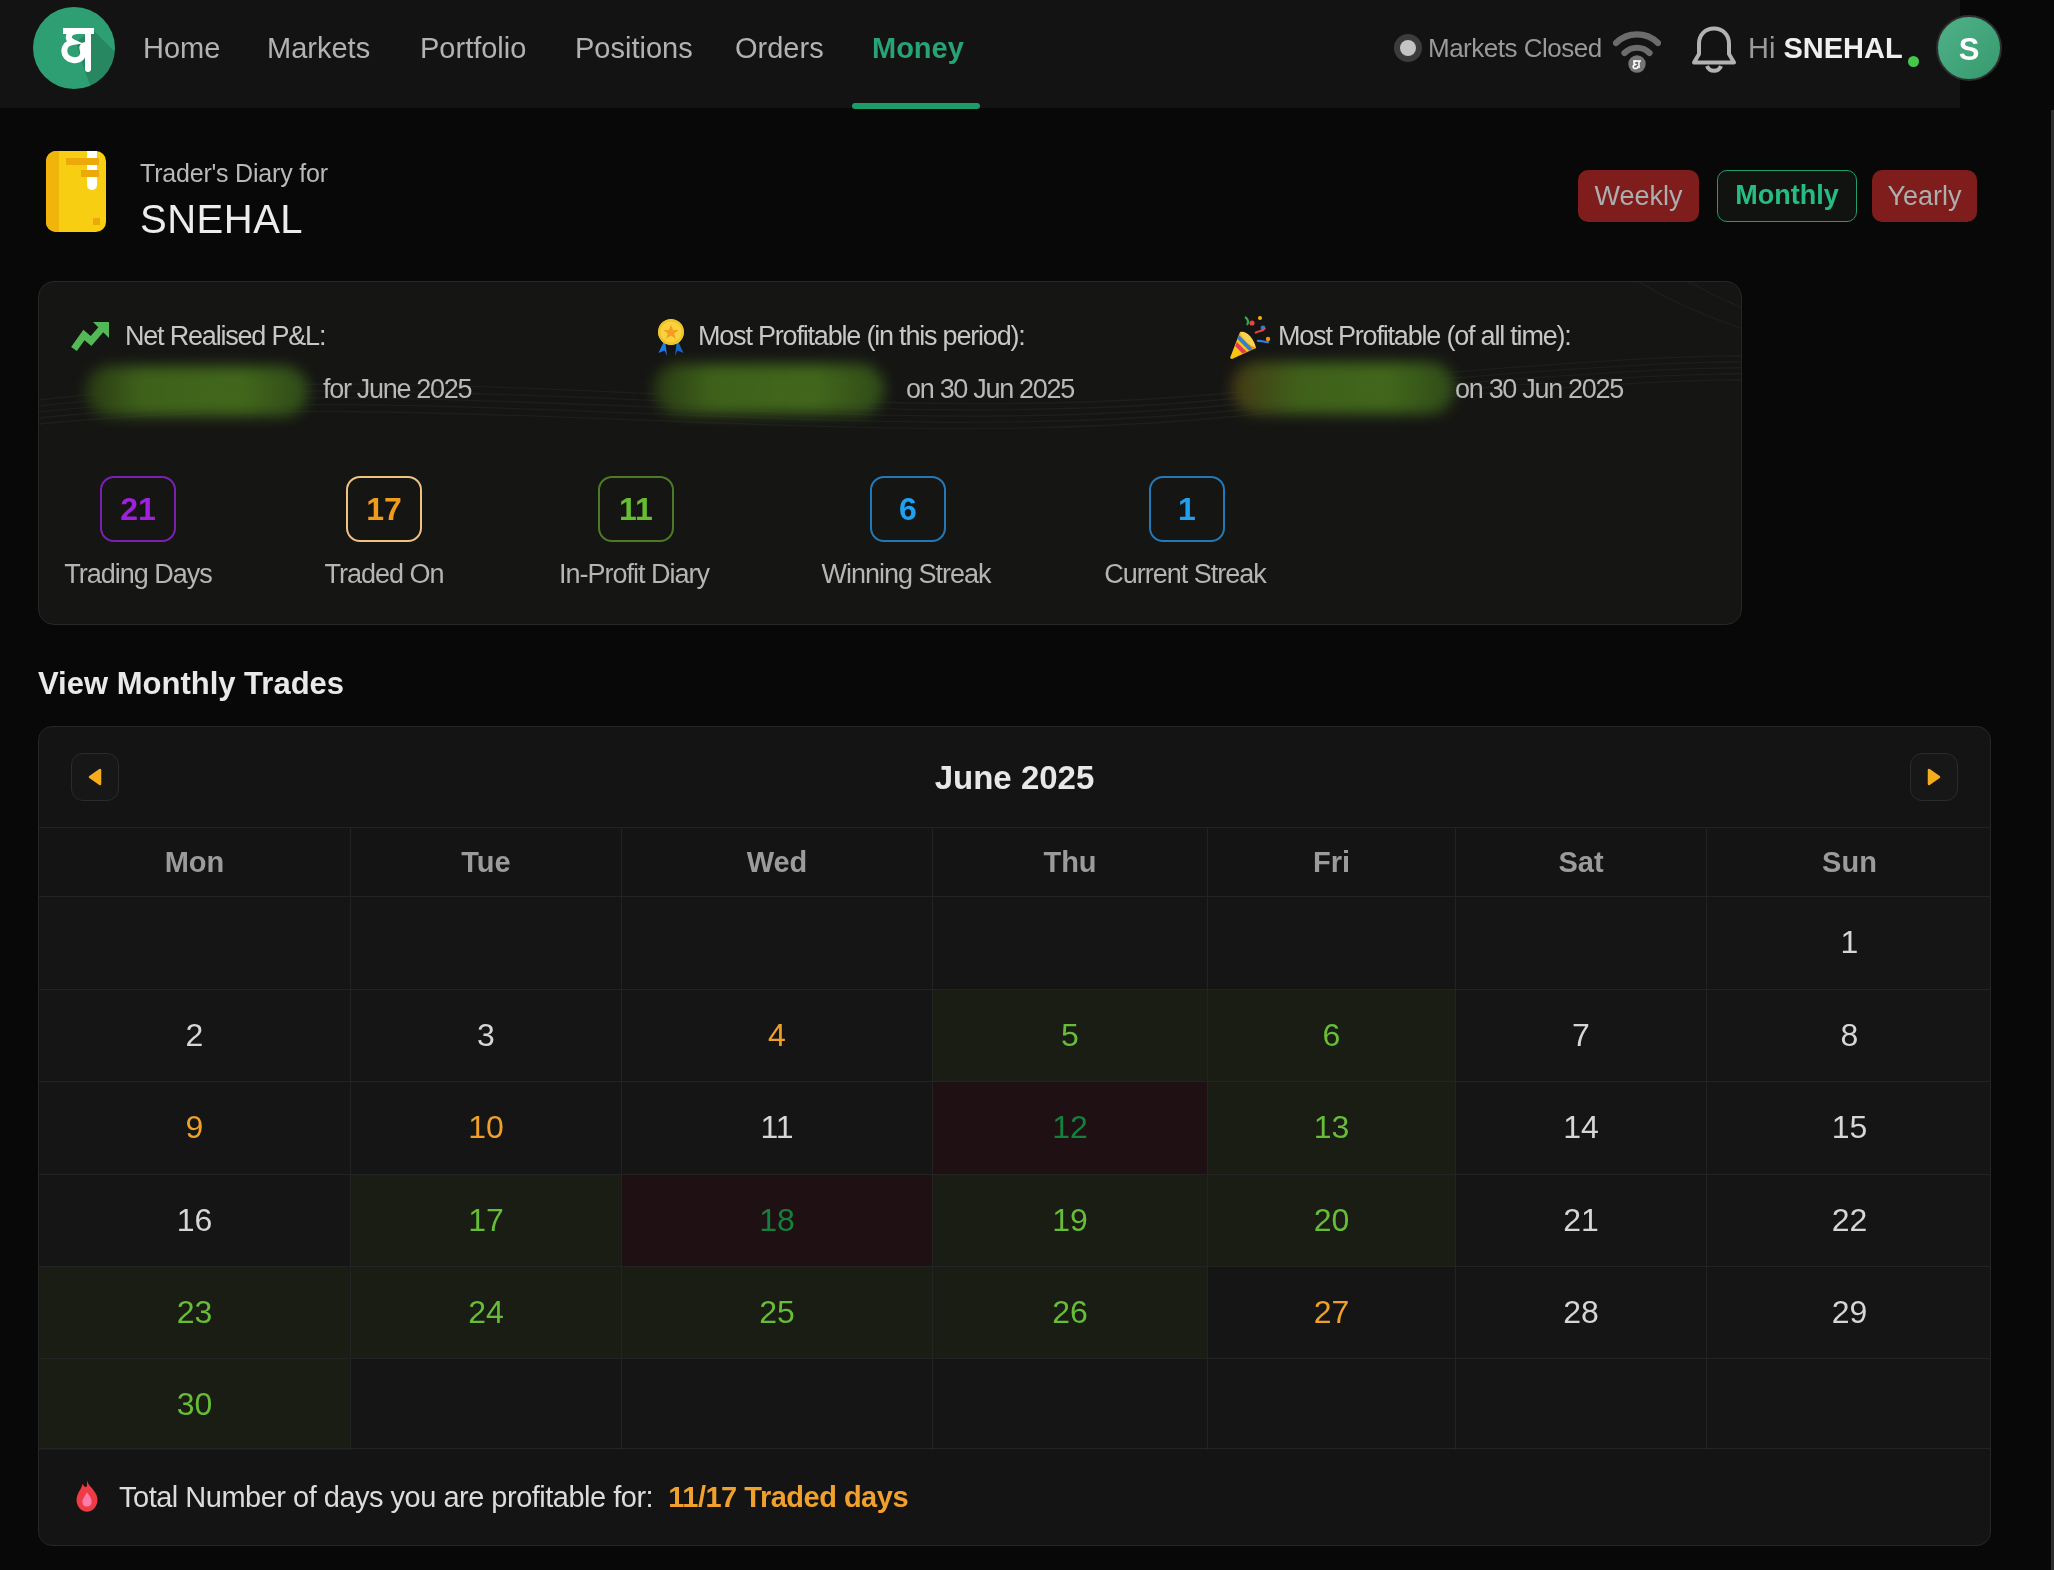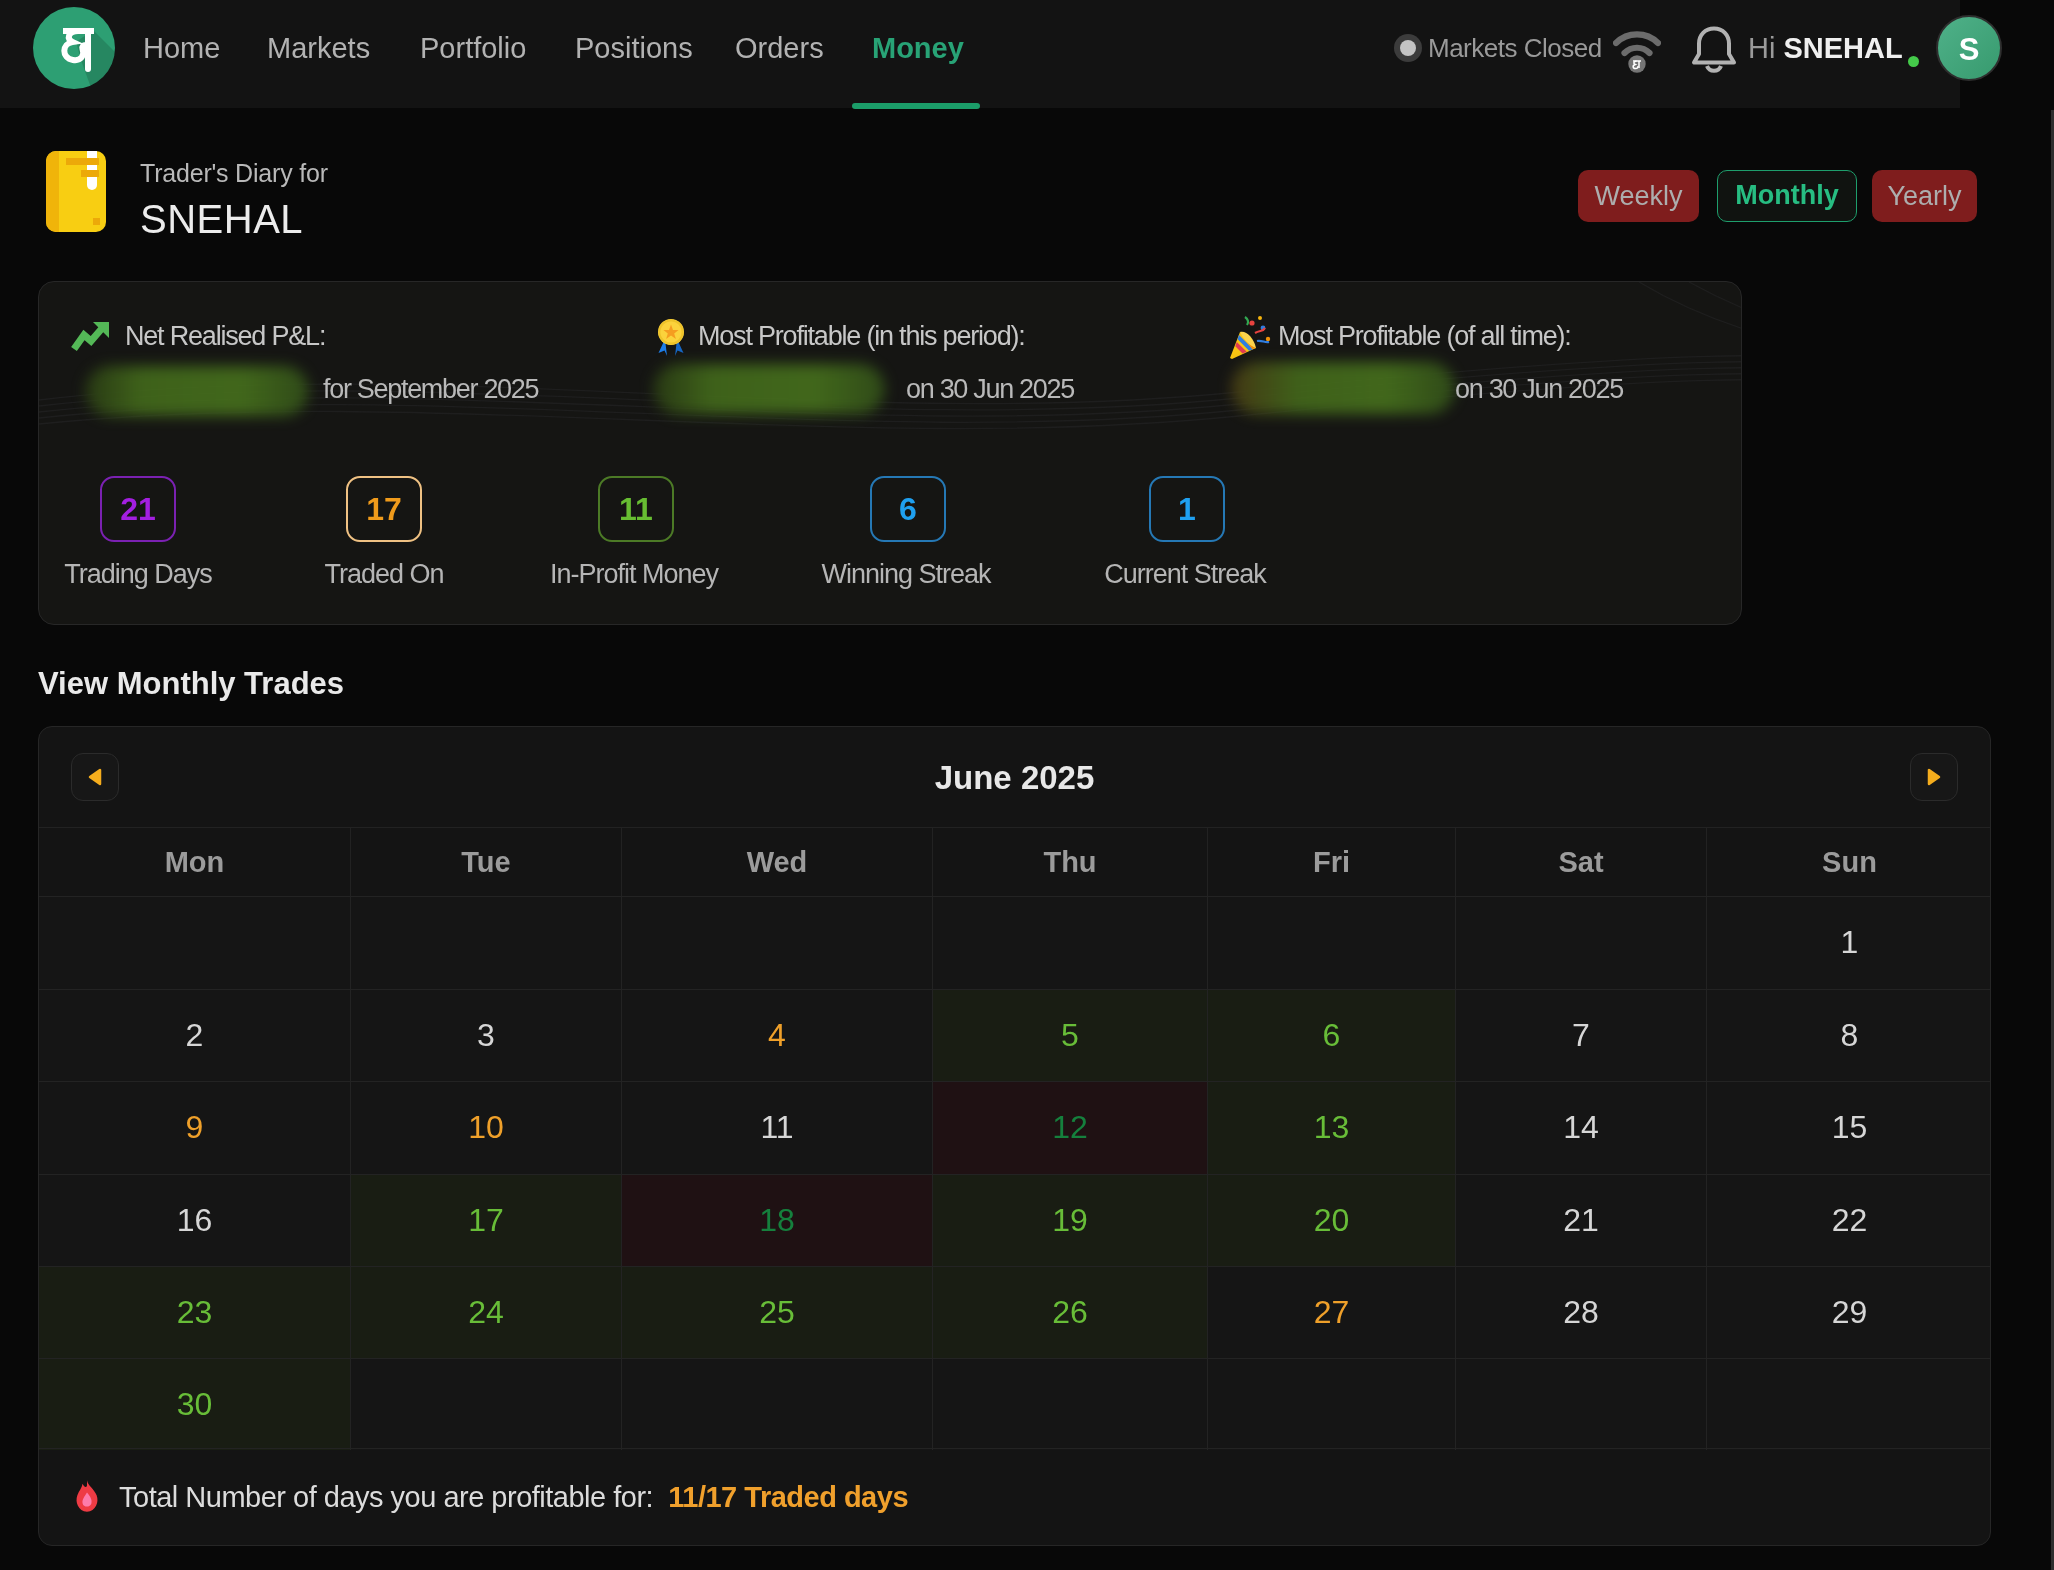--- a/index.html
+++ b/index.html
@@ -135,21 +135,21 @@
       <path d="M1700,0 C1790,44 1880,70 1953,60"></path>
     </g>
   </svg>
 
   <svg class="abs" style="left:32px;top:38px" width="42" height="34" viewBox="0 0 42 34">
     <polyline points="3,29 13,15 20,21 33,6" fill="none" stroke="#54b857" stroke-width="7"></polyline>
     <polygon points="24,2 40,2 40,18" fill="#54b857" transform="translate(-2,0)"></polygon>
   </svg>
   <span class="slabel" style="left:86px">Net Realised P&amp;L:</span>
   <div class="blob" style="left:46px;top:84px;width:224px;height:50px"></div>
-  <span class="svalue" style="left:284px">for September 2025</span>
+  <span class="svalue" style="left:284px">for June 2025</span>
 
   <svg class="abs" style="left:617px;top:36px" width="30" height="40" viewBox="0 0 30 40">
     <polygon points="9,21 2.5,35 8.5,32.5 11,38" fill="#1d7de8"></polygon>
     <polygon points="21,21 27.5,35 21.5,32.5 19,38" fill="#1666c4"></polygon>
     <circle cx="15" cy="14" r="13" fill="#fbd23c"></circle>
     <circle cx="15" cy="14" r="11.6" fill="none" stroke="#eec32a" stroke-width="2"></circle>
     <path d="M15,6.5 L17,11.9 L22.6,12 L18.2,15.4 L19.9,20.9 L15,17.6 L10.1,20.9 L11.8,15.4 L7.4,12 L13,11.9 Z" fill="#f59d20"></path>
   </svg>
   <span class="slabel" style="left:659px">Most Profitable (in this period):</span>
   <div class="blob" style="left:614px;top:82px;width:232px;height:50px"></div>
@@ -182,21 +182,21 @@
     </g>
   </svg>
 
   <div class="statbox" style="left:61px;border-color:#7b21b2;color:#a31fe0">21</div>
   <div class="statbox" style="left:307px;border-color:#efc183;color:#f09b1b">17</div>
   <div class="statbox" style="left:559px;border-color:#4c7a26;color:#67bd32">11</div>
   <div class="statbox" style="left:831px;border-color:#2578b5;color:#1fa0f0">6</div>
   <div class="statbox" style="left:1110px;border-color:#2578b5;color:#1fa0f0">1</div>
   <div class="statlbl" style="left:-51px">Trading Days</div>
   <div class="statlbl" style="left:195px">Traded On</div>
-  <div class="statlbl" style="left:445px">In-Profit Money</div>
+  <div class="statlbl" style="left:445px">In-Profit Diary</div>
   <div class="statlbl" style="left:717px">Winning Streak</div>
   <div class="statlbl" style="left:996px">Current Streak</div>
 </div>
 
 <div id="vmt">View Monthly Trades</div>
 <div id="cal">
   <div id="calhead">
     <div id="caltitle">June 2025</div>
     <div class="navbtn" id="prevbtn">
         <svg width="16" height="20" viewBox="0 0 16 20">

